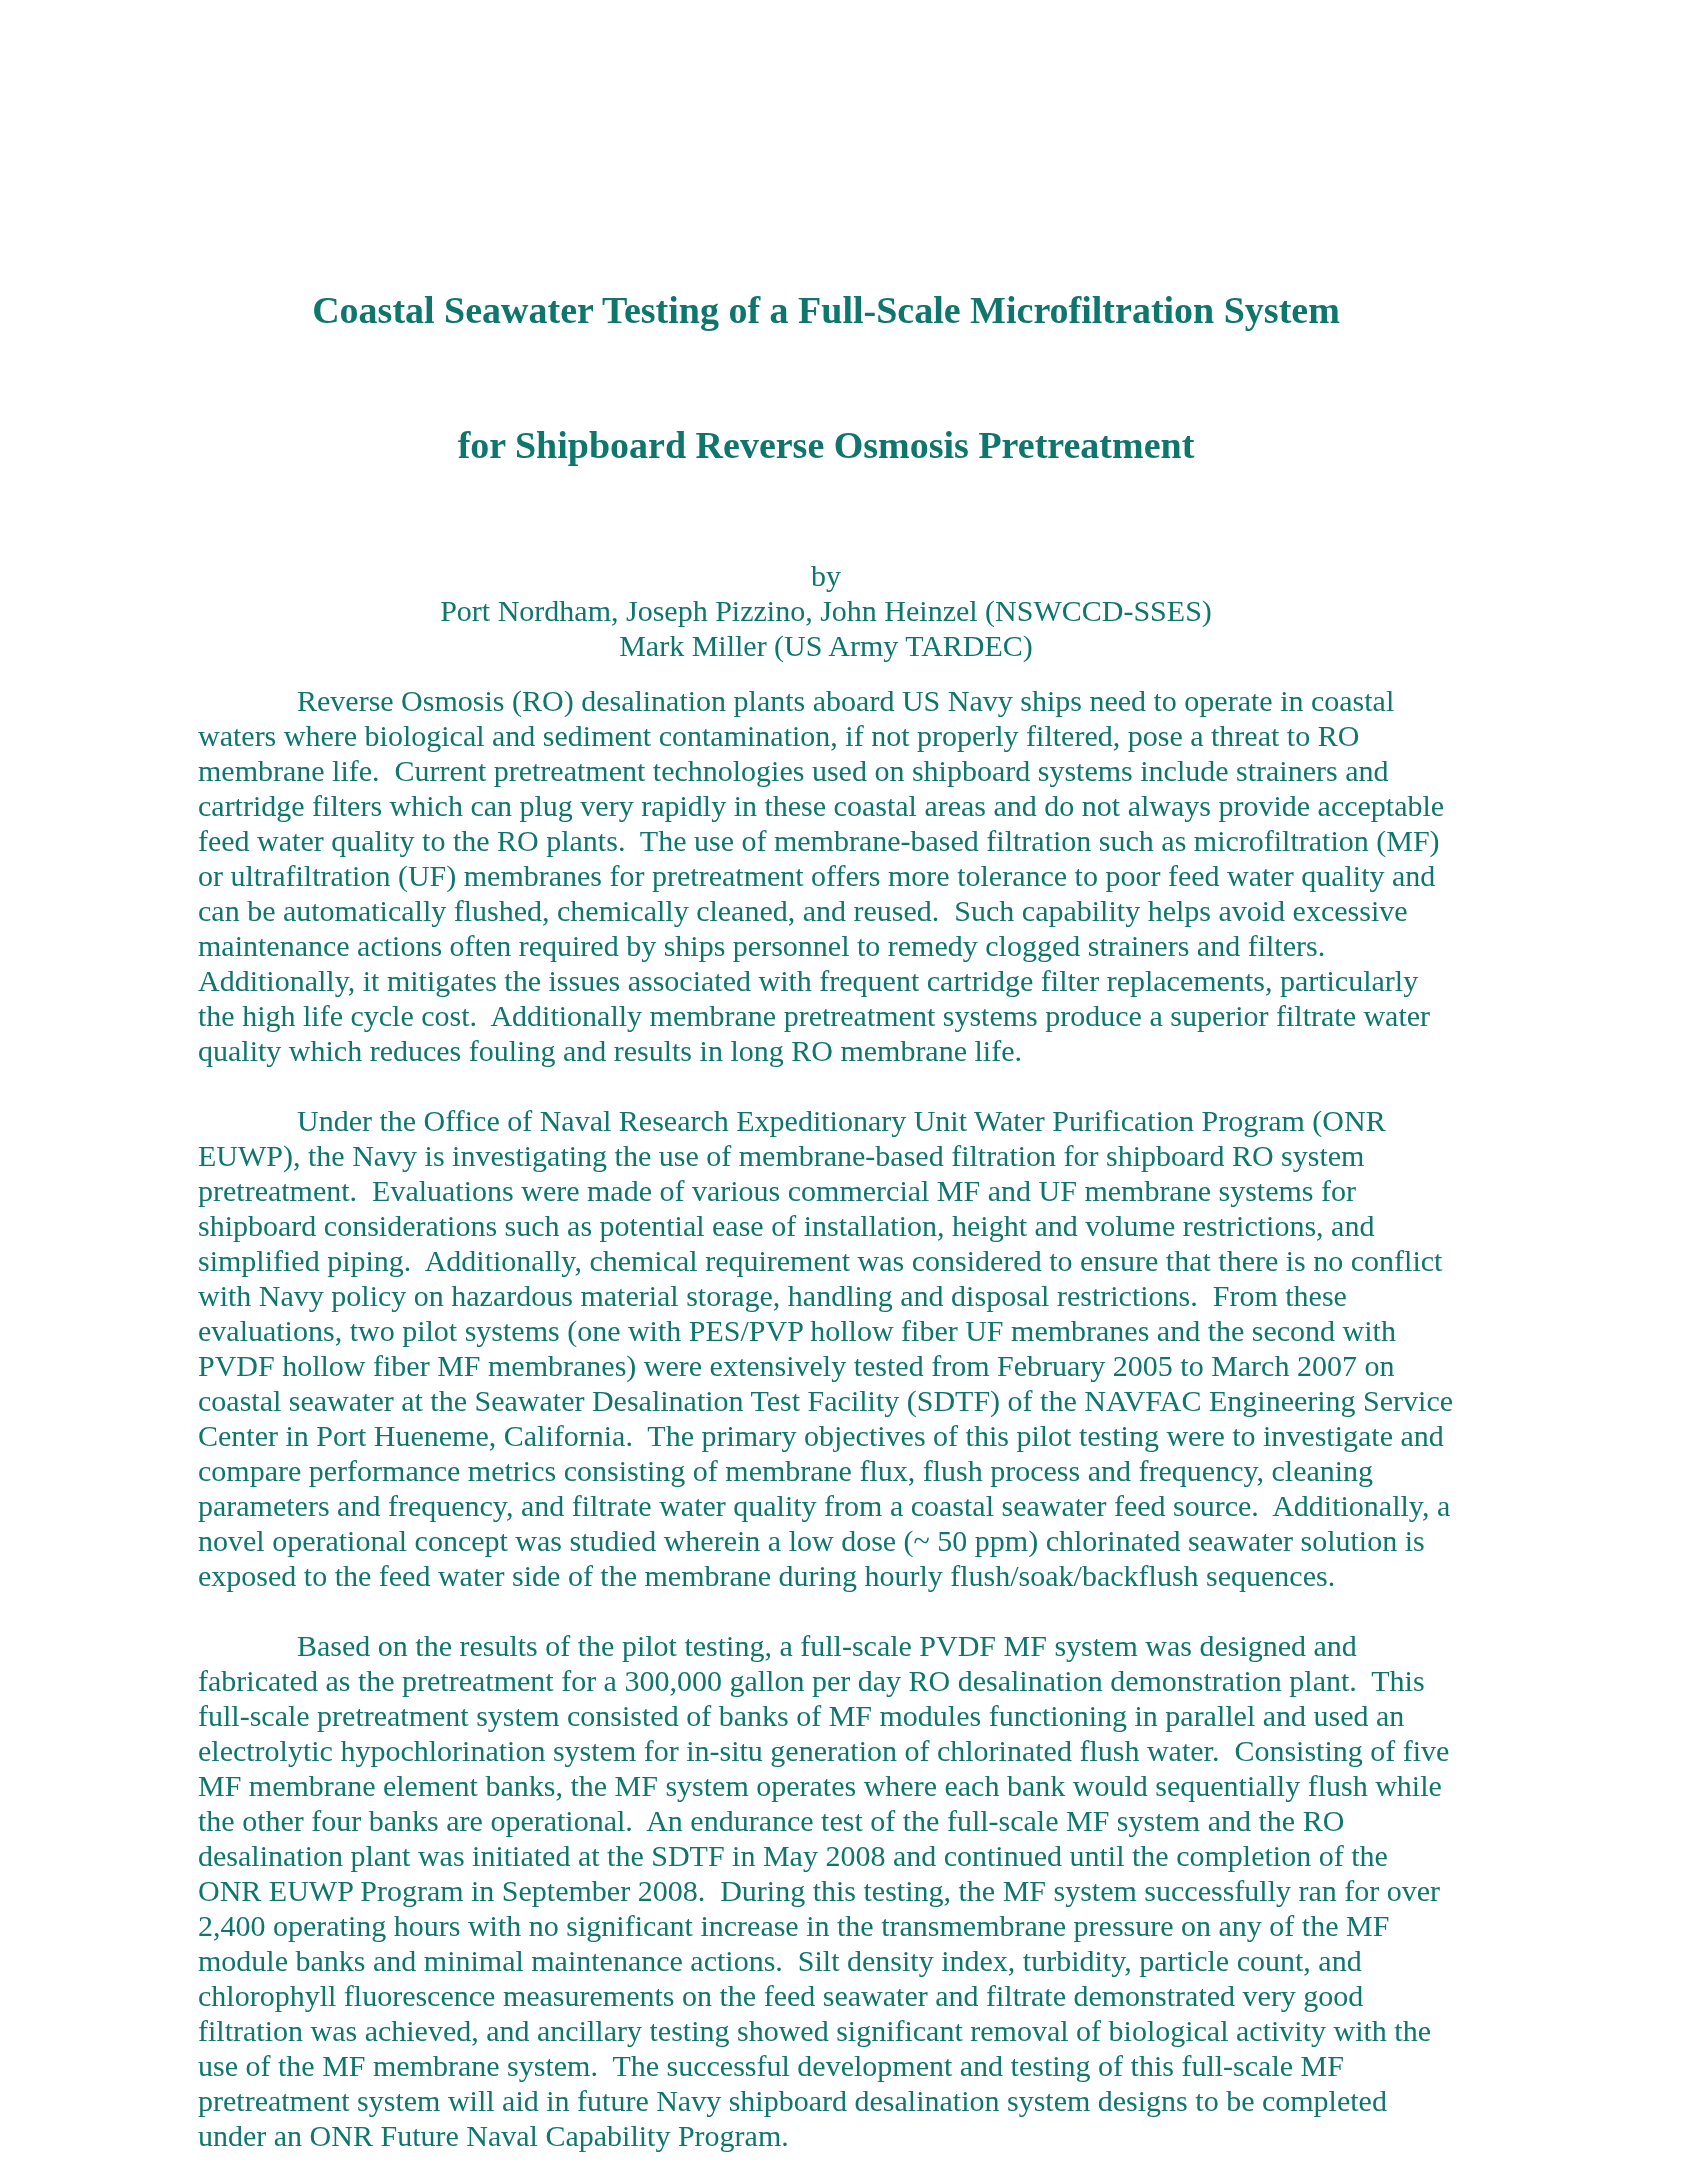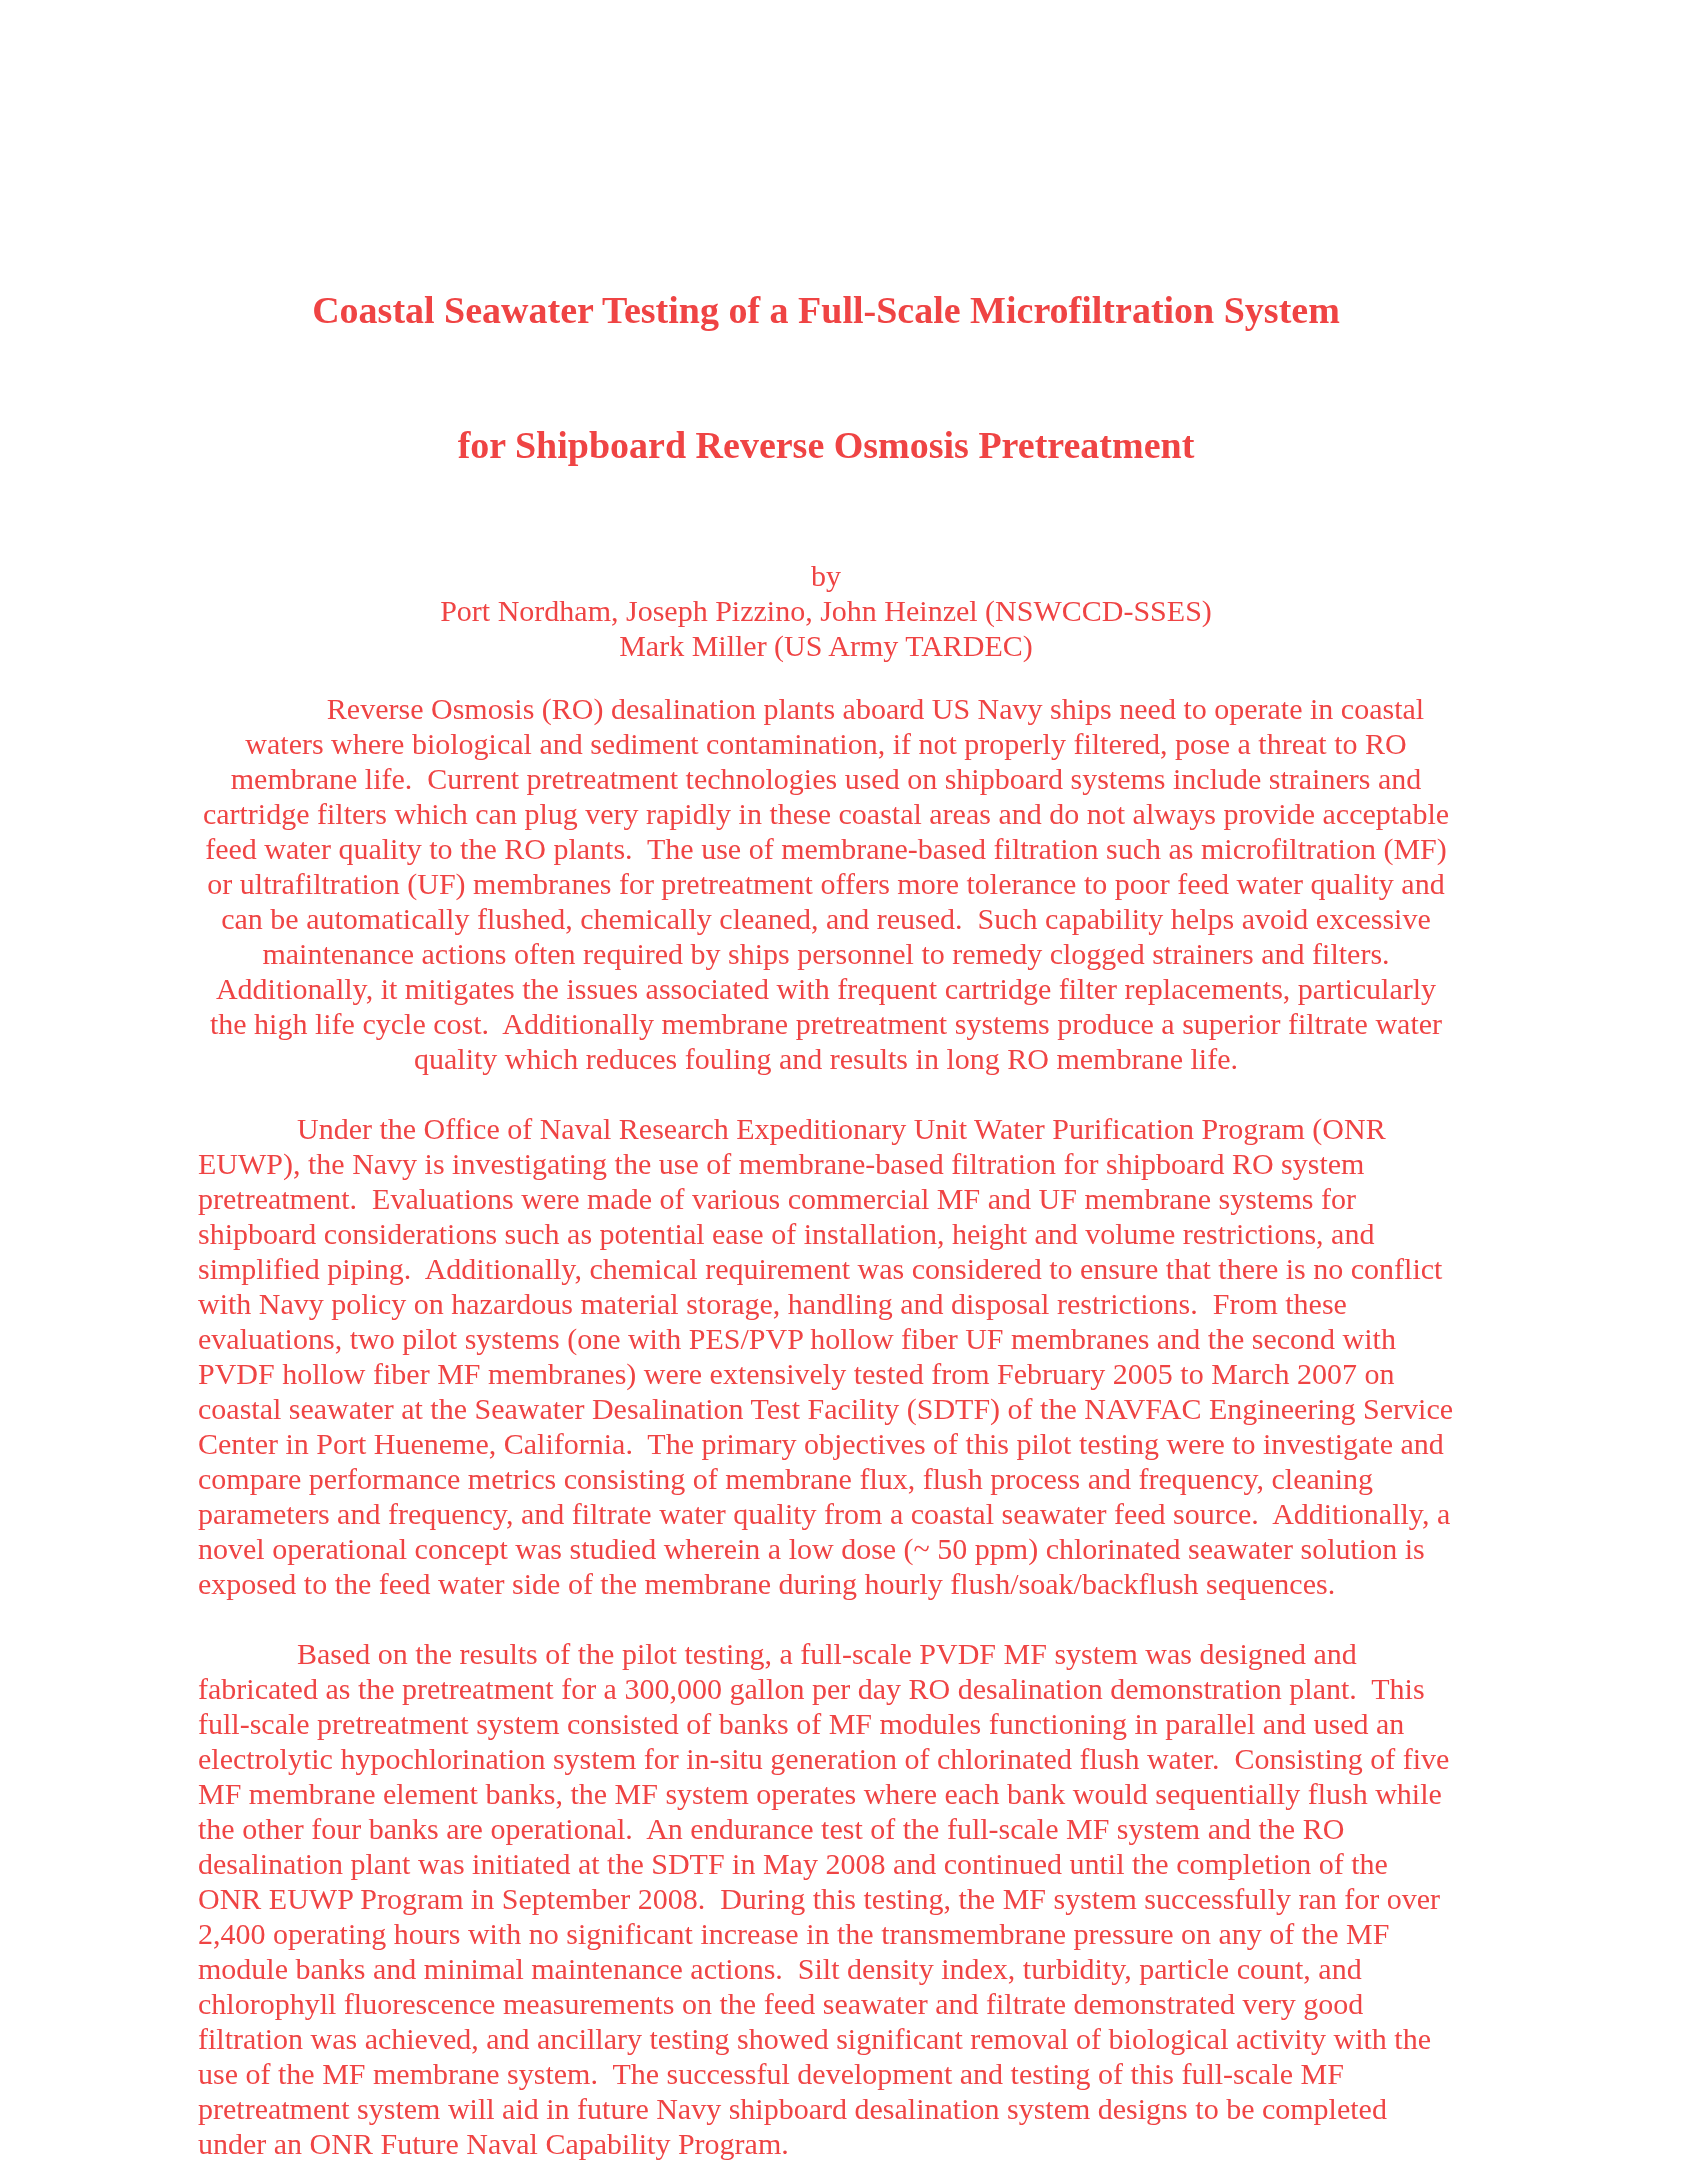--- a/index.html
+++ b/index.html
@@ -5,21 +5,21 @@
   html, body {
     margin: 0;
     padding: 0;
     background: #ffffff;
   }
   .page {
     position: relative;
     width: 1534px;
     height: 2178px;
     background: #ffffff;
-    color: #ef4444;
+    color: #0f766e;
     font-family: "Liberation Serif", serif;
     overflow: hidden;
     box-sizing: border-box;
     padding: 198px 80px 0 198px;
   }
   .title {
     text-align: center;
     font-weight: bold;
     font-size: 38px;
     line-height: 45px;
@@ -35,22 +35,21 @@
     font-size: 30px;
     line-height: 35px;
     text-align: left;
   }
   .para {
     margin: 35px 0 0 0;
     text-indent: 99px;
     white-space: pre-wrap;
   }
   .para.first {
-    margin-top: 28px;
-    text-align: center;
+    margin-top: 20px;
   }
   .u {
   }
 </style>
 </head>
 <body>
 
 <div class="page">
 
   <div class="title">

